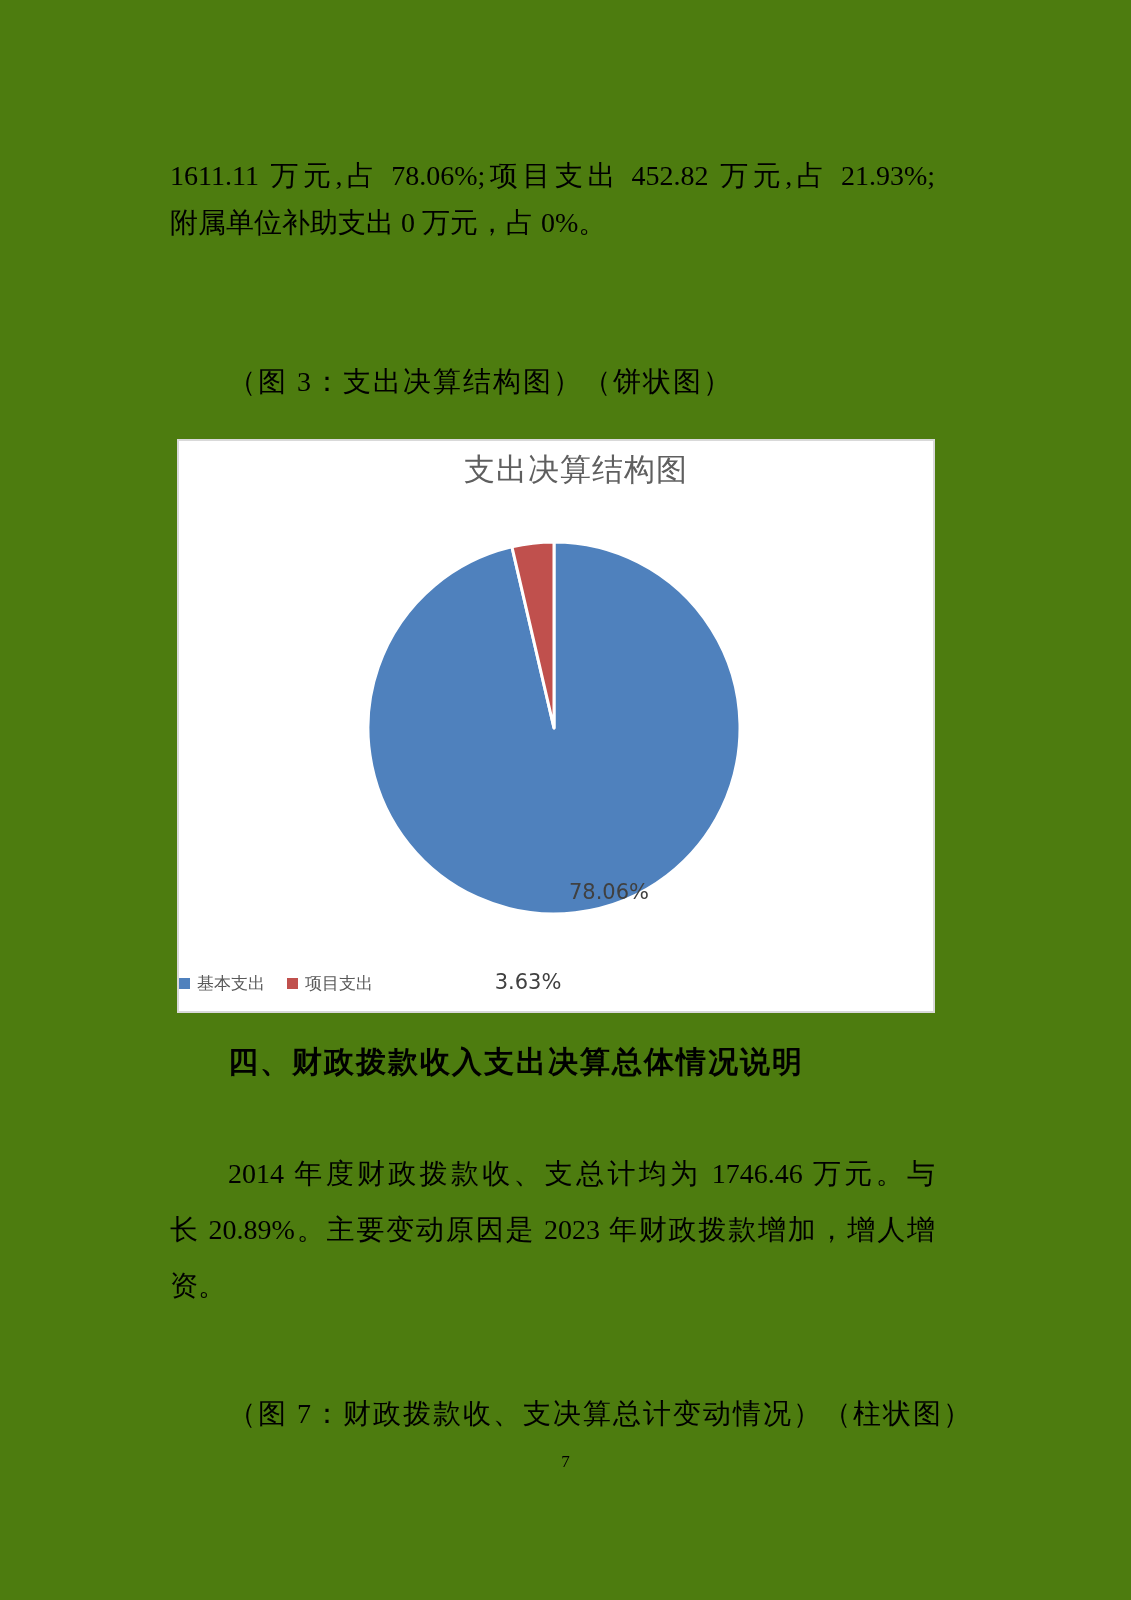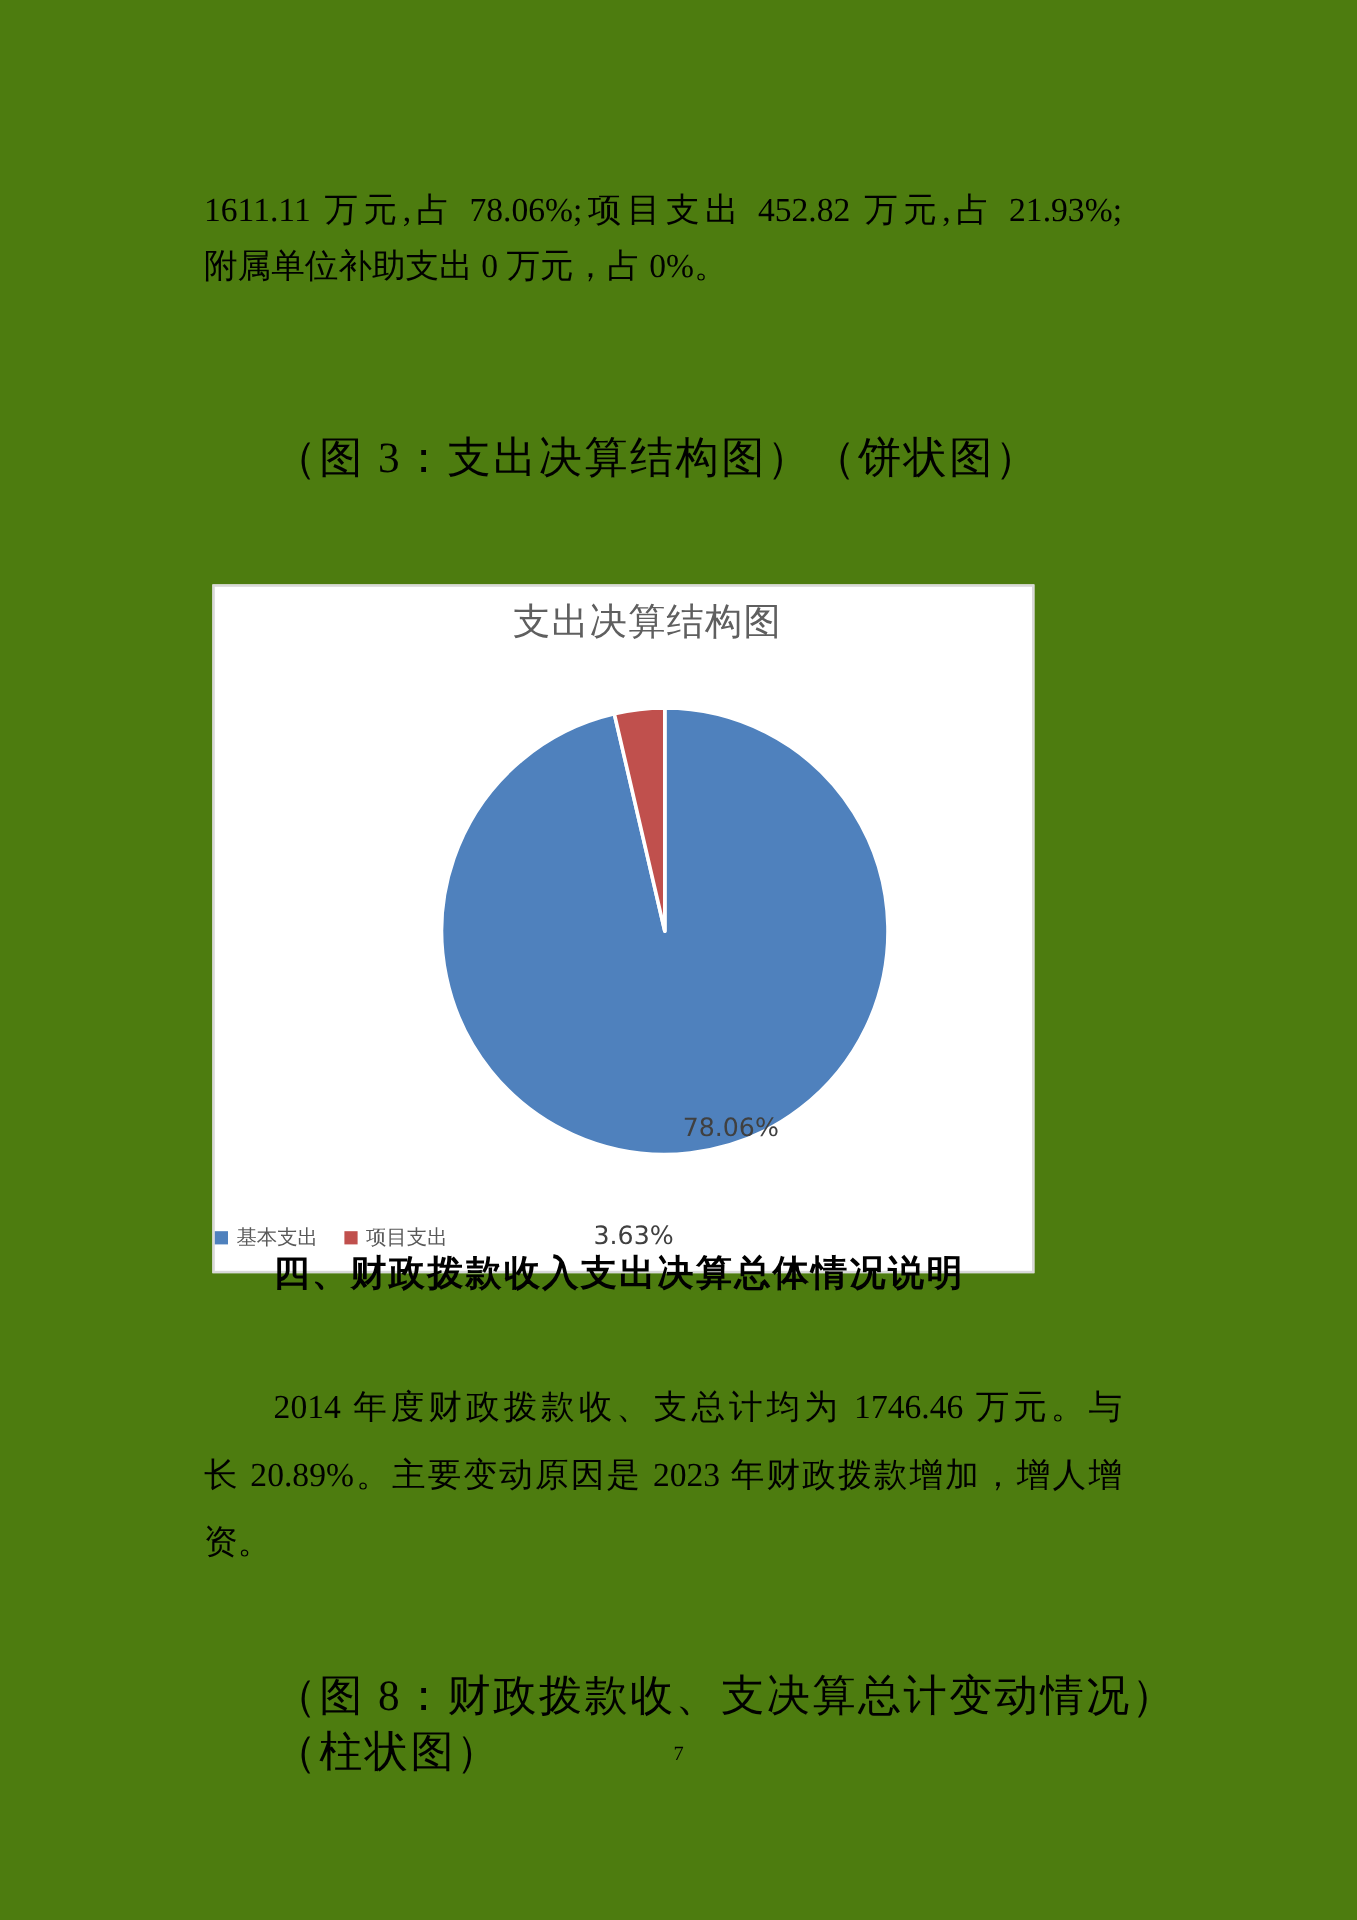--- a/index.html
+++ b/index.html
@@ -8,41 +8,40 @@
     width:1131px;height:1600px;
     background:#4d7c0f;
     overflow:hidden;
     font-family:"Liberation Serif","DejaVu Serif",serif;
     color:#000;
   }
   .block{position:absolute;left:170px;width:765px;}
   .bodytext{font-size:28px;line-height:47px;}
   .jline{text-align:justify;text-align-last:justify;text-justify:distribute;}
   .para1{top:152px;}
-  .caption{top:358px;font-size:36px;line-height:47px;padding-left:58px;letter-spacing:2px;}
+  .caption{top:358px;font-size:28px;line-height:47px;padding-left:58px;letter-spacing:2px;}
   .caption2{top:1390px;}
   .heading{
     top:1040px;
     font-family:"Liberation Sans","DejaVu Sans",sans-serif;
     font-weight:700;font-size:30px;line-height:44px;
     letter-spacing:2px;padding-left:58px;
   }
   .para2{top:1146px;}
   .para2 .ln{line-height:56px;}
   .para2 .ln:first-child{padding-left:58px;}
   .pageno{
     position:absolute;top:1452px;left:0;width:100%;
     text-align:center;font-size:17px;line-height:20px;
   }
   
   .chartbox{
-    position:absolute;left:177px;top:439px;width:685px;height:574px;
+    position:absolute;left:177px;top:439px;width:758px;height:574px;
     background:#ffffff;border:2px solid #d9d9d9;box-sizing:border-box;
     font-family:"DejaVu Sans","Liberation Sans",sans-serif;
-    margin-top:48px;
   }
   .chart-title{
     position:absolute;top:8px;left:50%;
     transform:translateX(calc(-50% + 20px));
     font-size:31px;letter-spacing:1px;color:#5f5f5f;white-space:nowrap;
   }
   .pie-svg{position:absolute;left:0;top:0;width:754px;height:570px;}
   .datalabel{
     position:absolute;transform:translate(-50%,-50%);
     font-size:21px;color:#404040;white-space:nowrap;
@@ -92,17 +91,17 @@
   </div>
 
   <div class="block heading">四、财政拨款收入支出决算总体情况说明</div>
 
   <div class="block bodytext para2">
     <div class="ln jline">2014 年度财政拨款收、支总计均为 1746.46 万元。与</div>
     <div class="ln jline">长 20.89%。主要变动原因是 2023 年财政拨款增加，增人增</div>
     <div class="ln">资。</div>
   </div>
 
-  <div class="block caption caption2">（图 8：财政拨款收、支决算总计变动情况）（柱状图）</div>
+  <div class="block caption caption2">（图 7：财政拨款收、支决算总计变动情况）（柱状图）</div>
 
   <div class="pageno">7</div>
 
 </div>
 
 </body></html>

